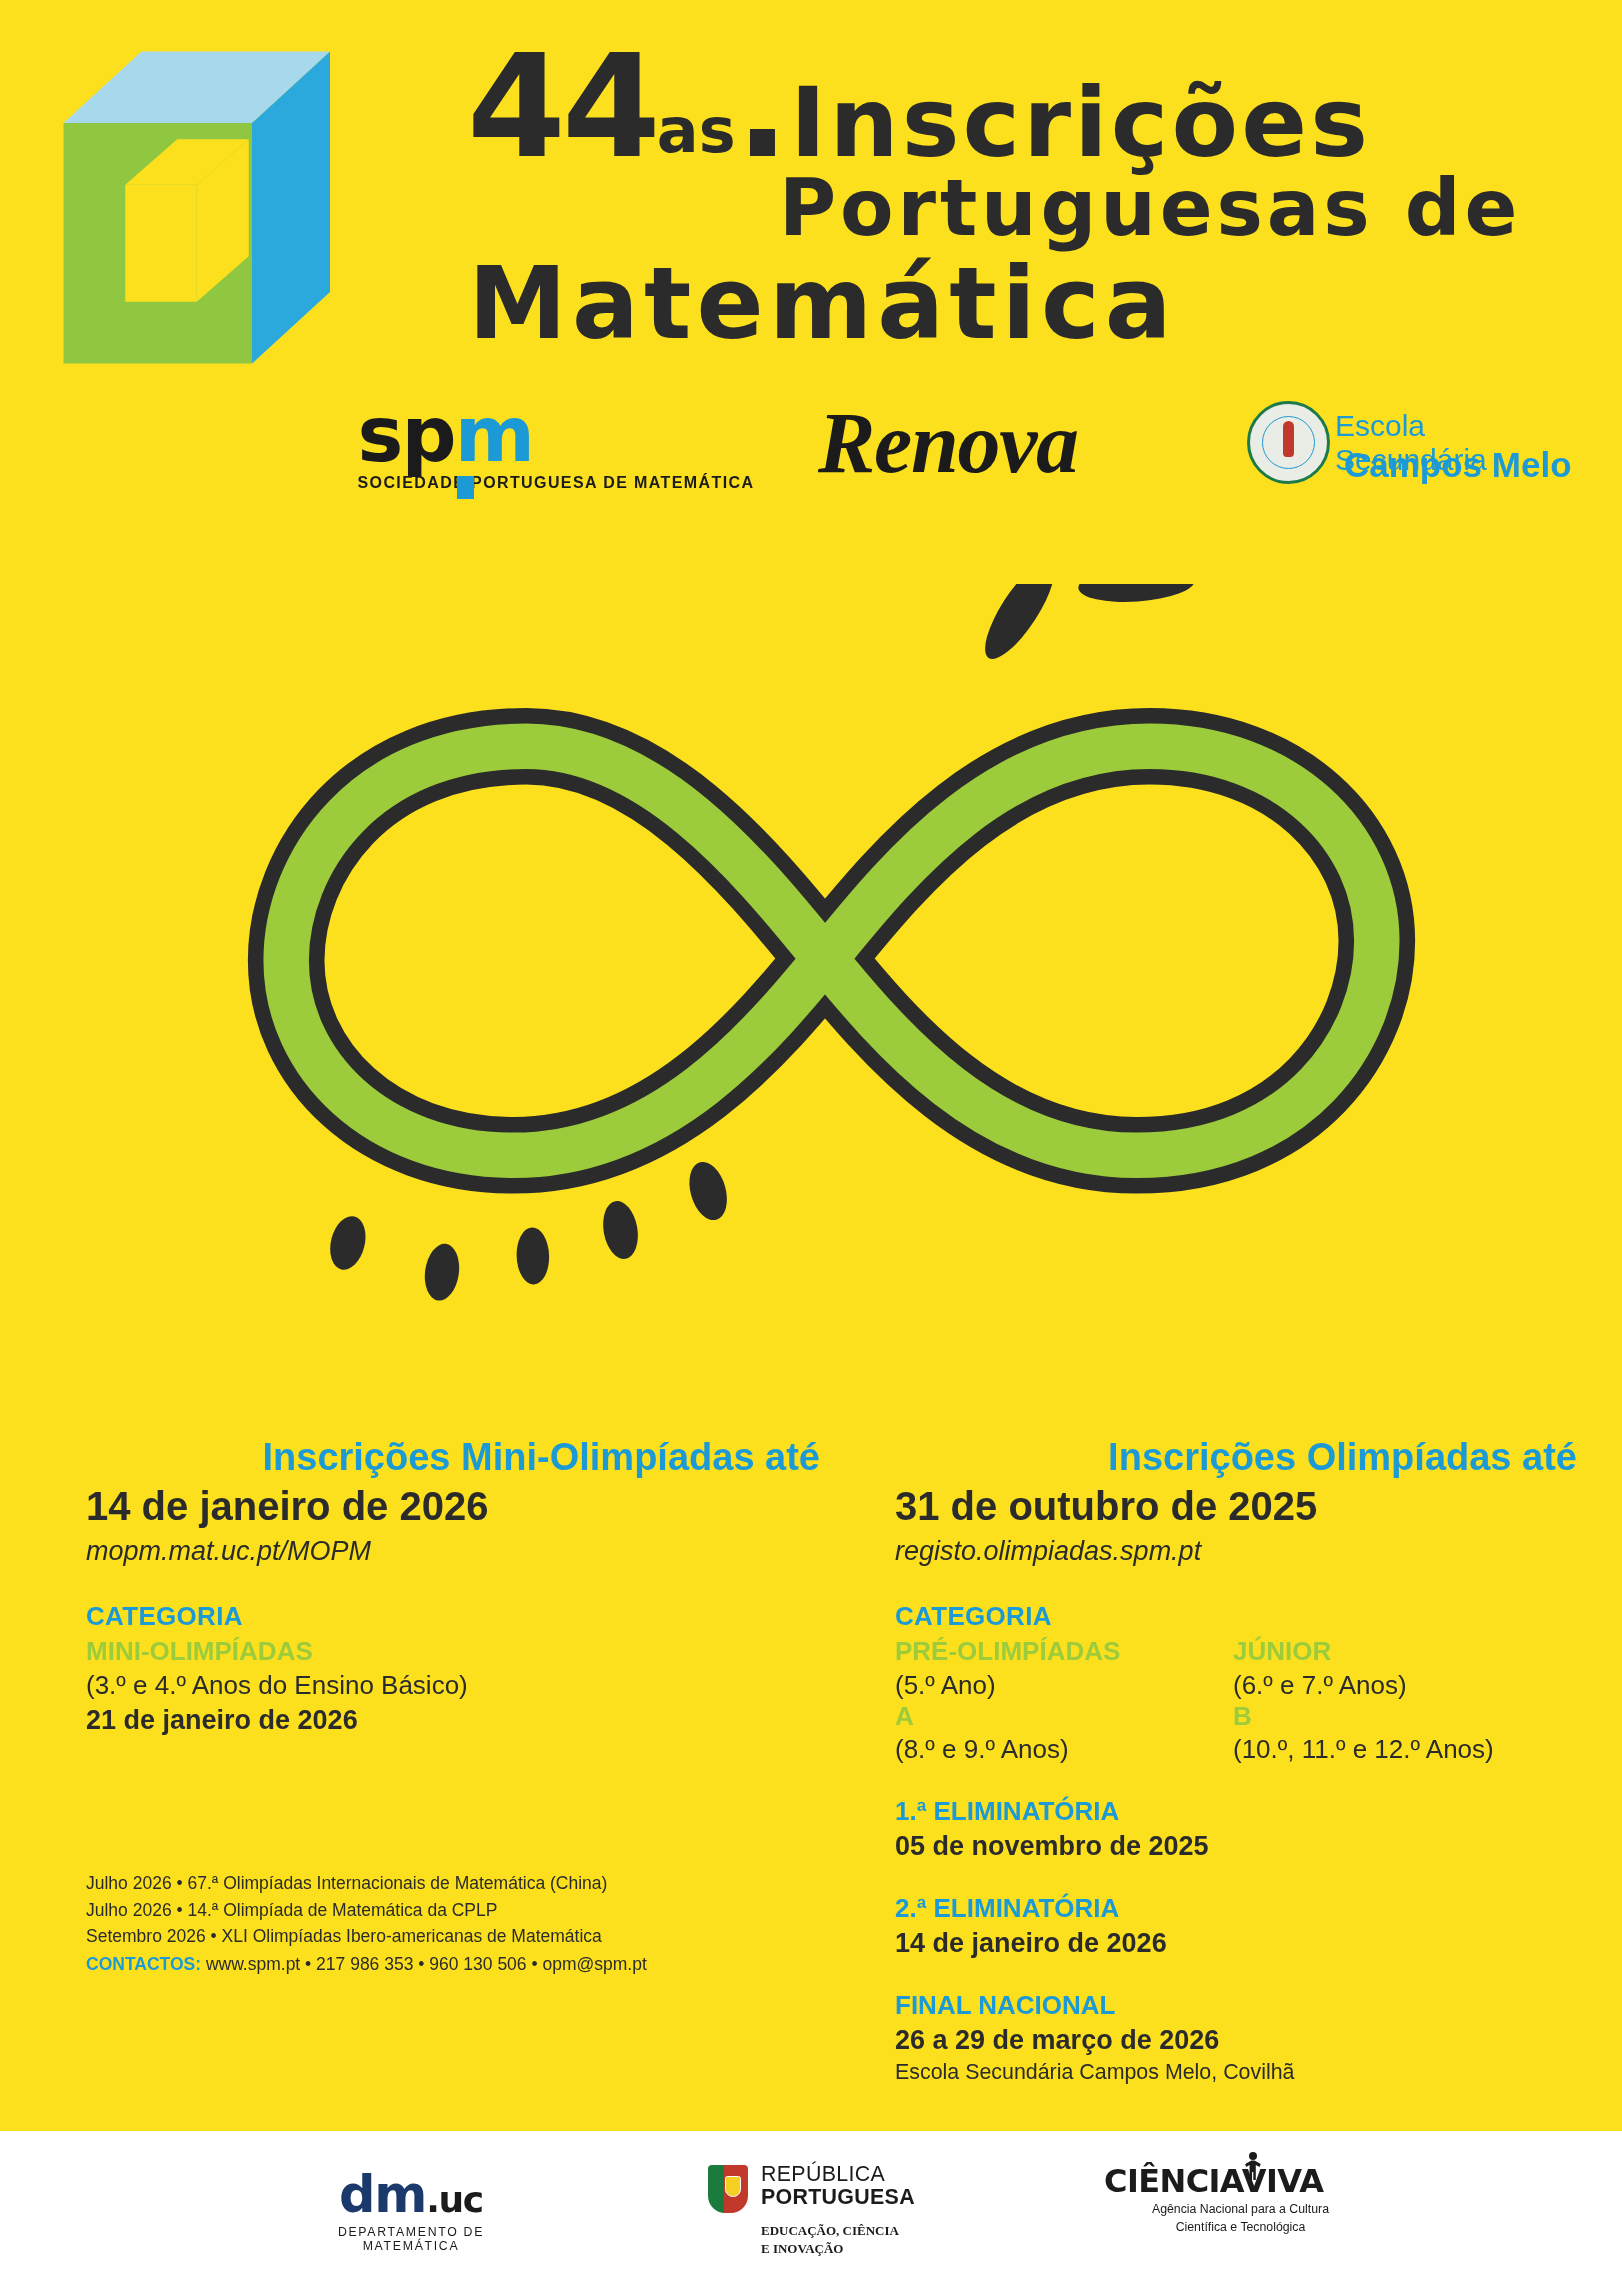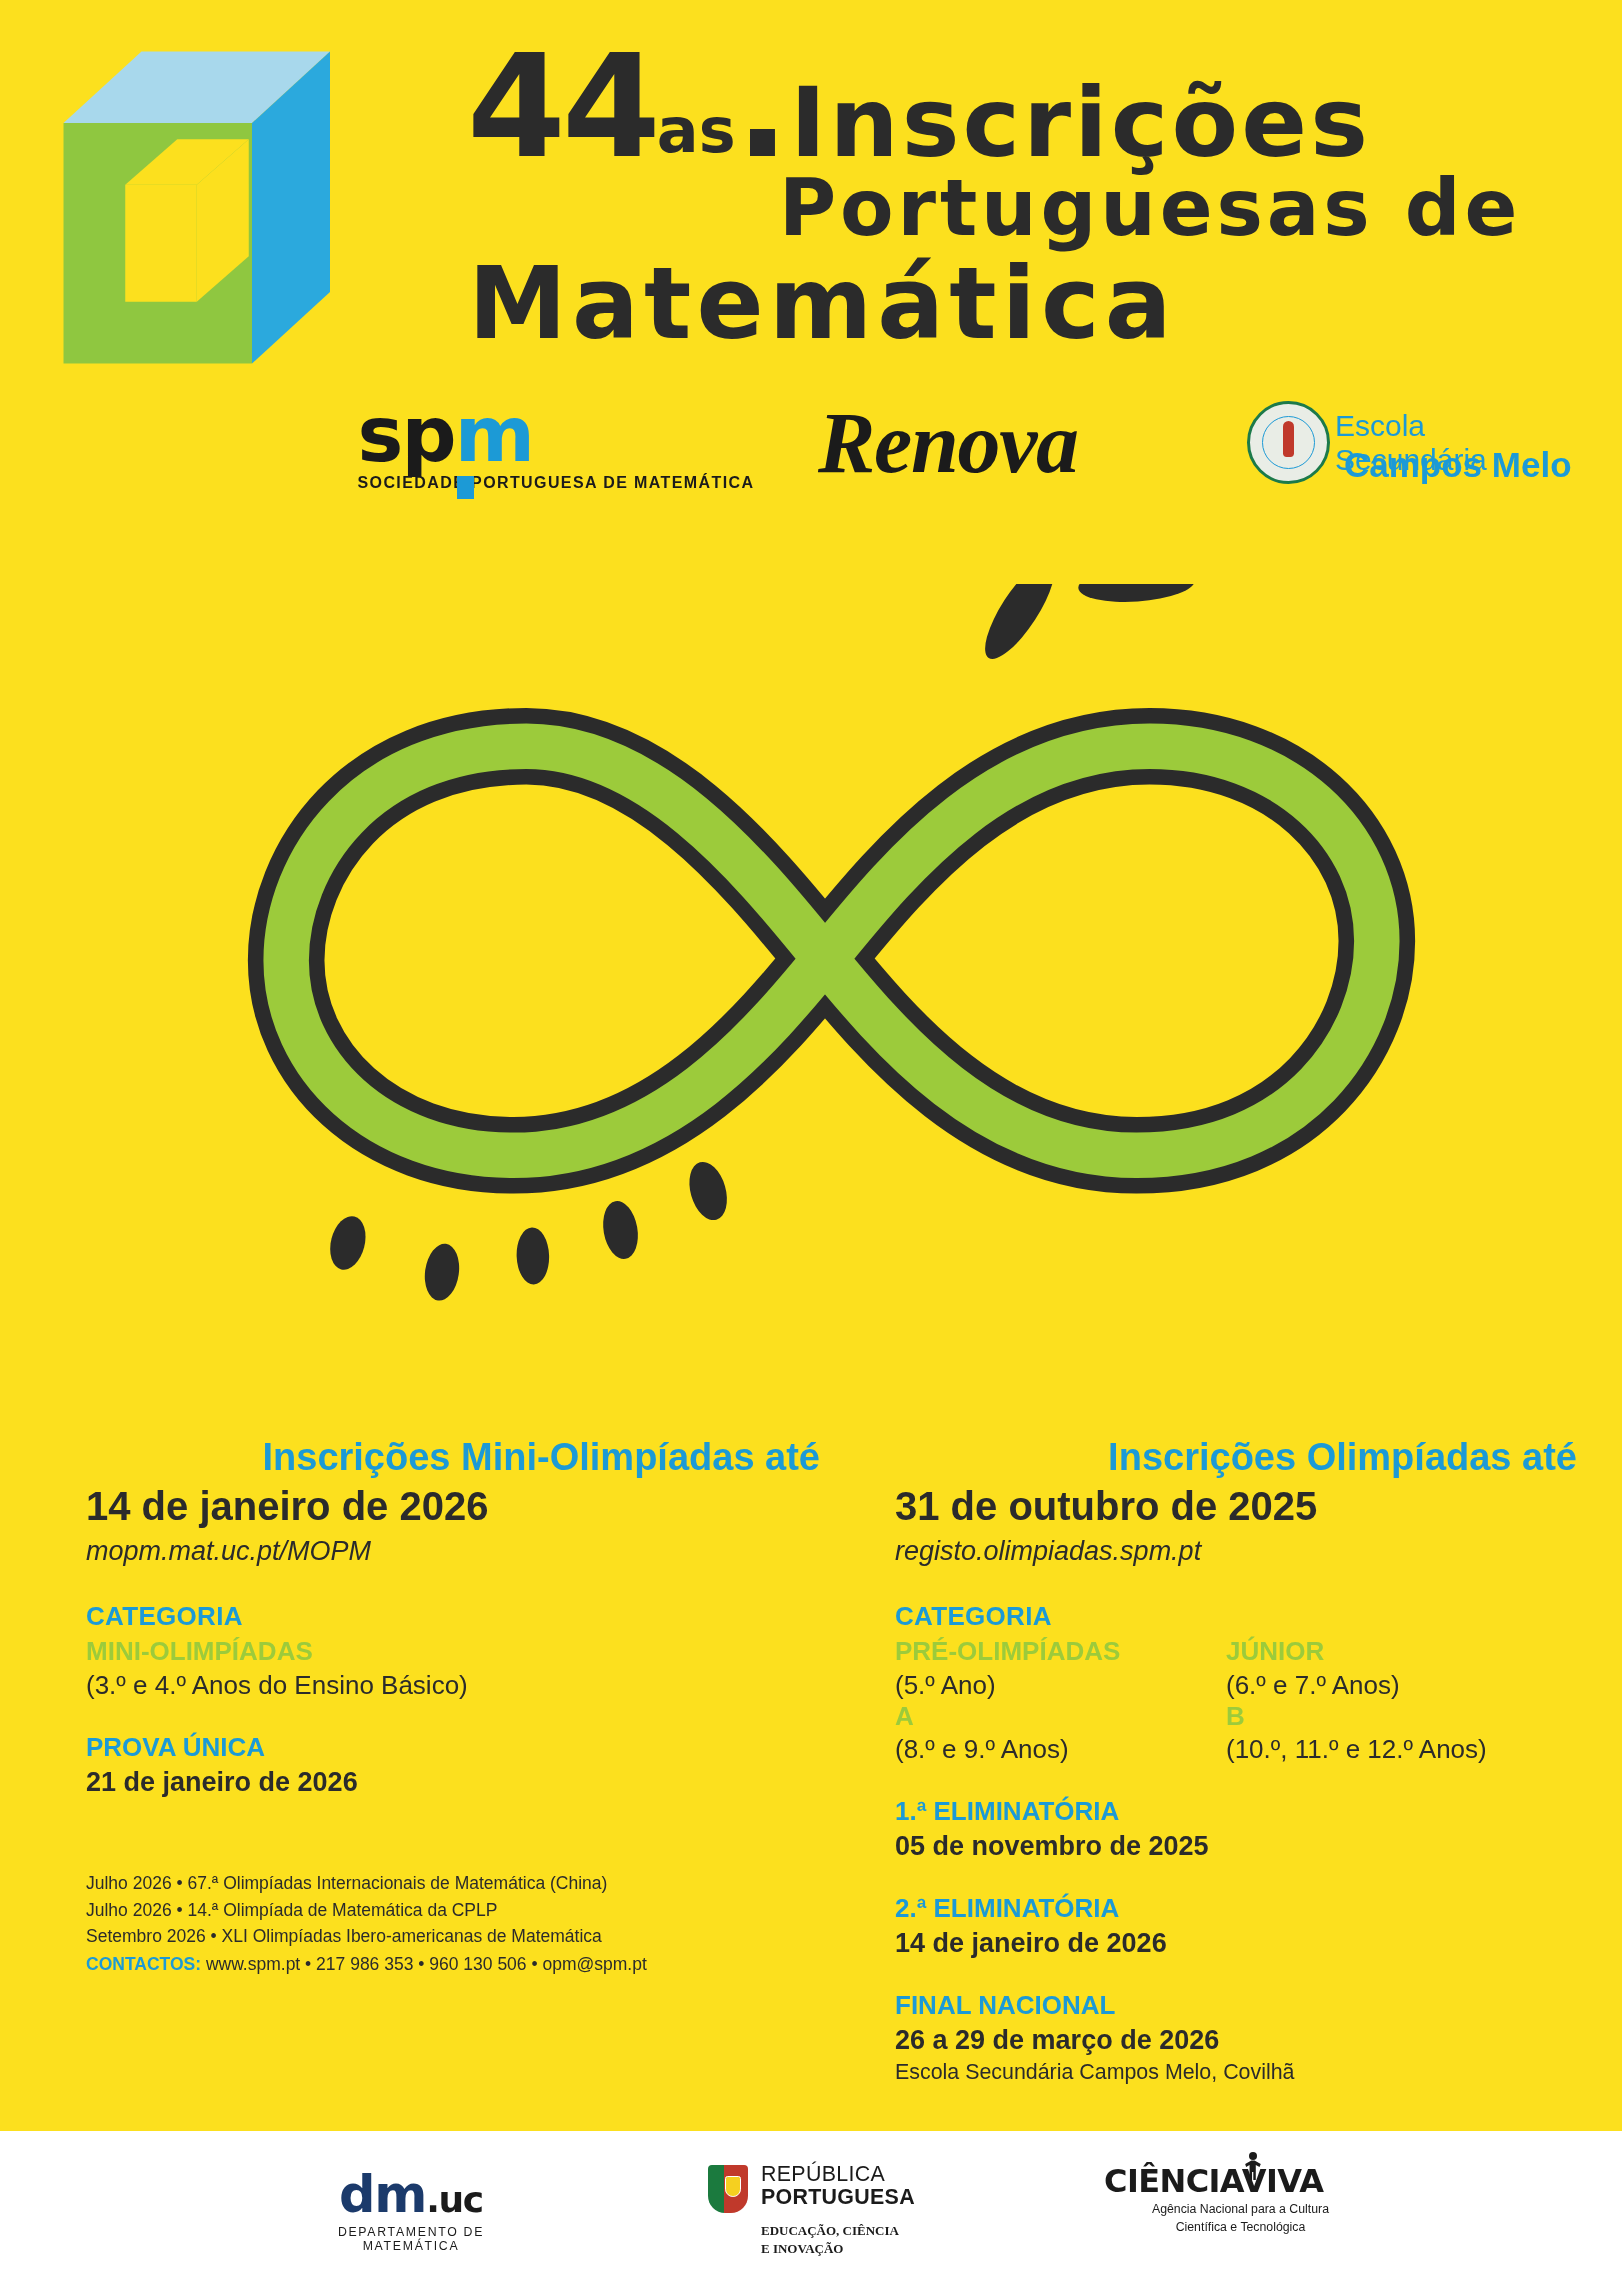--- a/index.html
+++ b/index.html
@@ -245,21 +245,21 @@
     margin-top: 3.9px;
   }
   .sect-place {
     font-size: 21.4px;
     color: #2B2B2B;
     margin-top: 3.9px;
   }
 
   .grid2 {
     display: flex;
-    gap: 0px;
+    gap: 7px;
   }
   .grid2 > div { width: 331px; }
 
   .footnotes {
     position: absolute;
     left: 86px; top: 1870px;
     width: 714px;
   }
   .fn-line {
     font-size: 17.5px;
@@ -458,21 +458,20 @@
 
   <div class="col-left">
     <div class="head-blue">Inscrições Mini-Olimpíadas até</div>
     <div class="head-date">14 de janeiro de 2026</div>
     <div class="url">mopm.mat.uc.pt/MOPM</div>
 
     <div class="lbl-cat">CATEGORIA</div>
     <div class="cat-green">MINI-OLIMPÍADAS</div>
     <div class="cat-note">(3.º e 4.º Anos do Ensino Básico)</div>
 
-    <div class="sect-title">PROVA ÚNICA</div>
     <div class="sect-date">21 de janeiro de 2026</div>
   </div>
 
   <div class="footnotes">
     <div class="fn-line">Julho 2026 • 67.ª Olimpíadas Internacionais de Matemática (China)</div>
     <div class="fn-line">Julho 2026 • 14.ª Olimpíada de Matemática da CPLP</div>
     <div class="fn-line">Setembro 2026 • XLI Olimpíadas Ibero-americanas de Matemática</div>
     <div class="fn-contacts"><b>CONTACTOS:</b><span> www.spm.pt • 217 986 353 • 960 130 506 • opm@spm.pt</span></div>
   </div>
 

